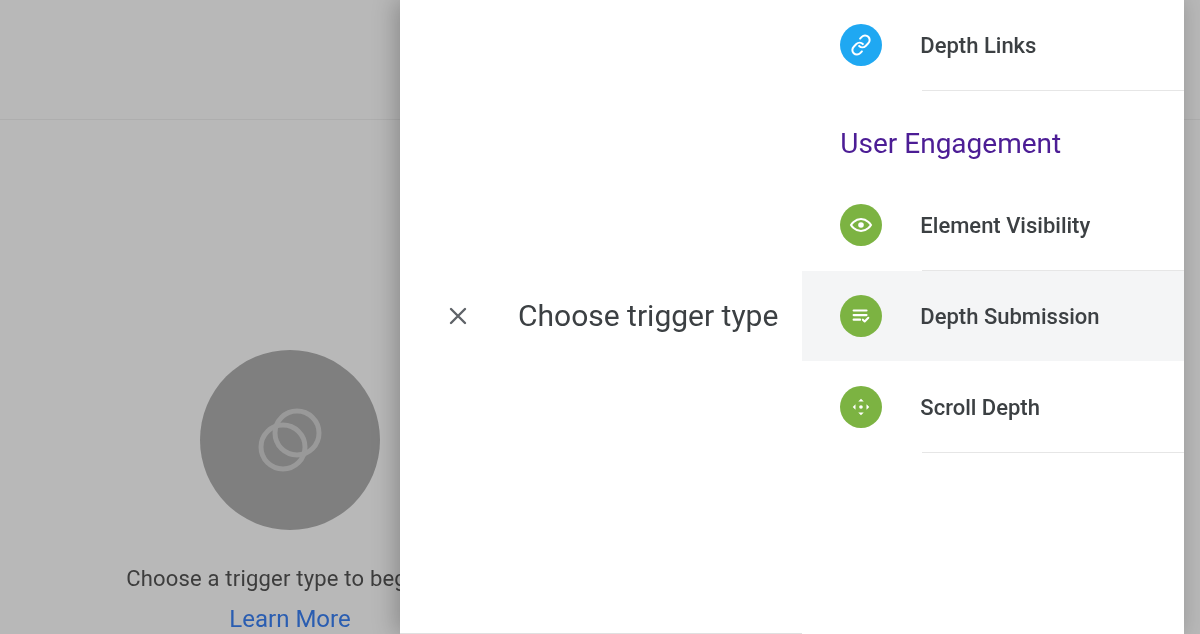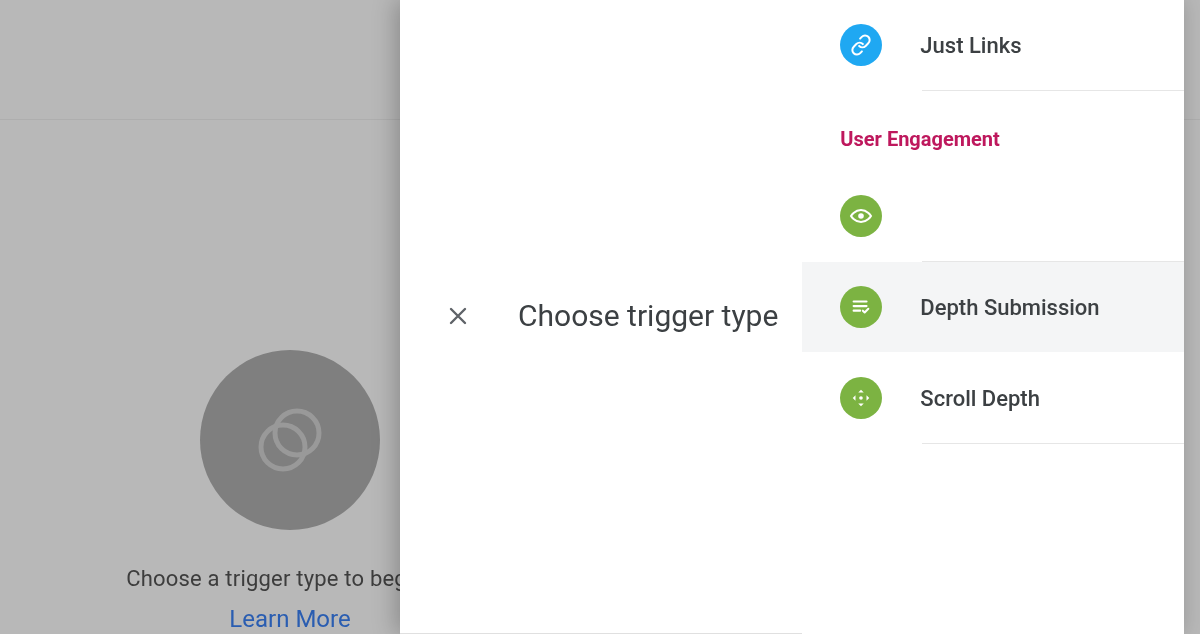--- a/index.html
+++ b/index.html
@@ -89,21 +89,21 @@
     width: 42px; height: 42px; border-radius: 50%;
     display: flex; align-items: center; justify-content: center;
     flex: 0 0 42px; margin-right: 38px;
   }
   .trig-icon.blue  { background: #1fa8f2; }
   .trig-icon.green { background: #7cb342; }
   .trig-label {
     font-size: 22px; color: #3c4043; font-weight: 500;
   }
   .section-title {
-    font-size: 20px; color: #be185d; font-weight: 700;
+    font-size: 28px; color: #4c1d95; font-weight: 400;
     padding: 36px 0 20px 38px;
   }
 </style>
 </head>
 <body>
 
 <div class="bg-overlay">
   <div class="bg-band-top"></div>
   <div class="bg-band-mid"></div>
   <div class="bg-content">
@@ -134,35 +134,36 @@
   <div class="panel-body">
 
     <div class="row-wrap">
       <div class="trigger-row">
         <div class="trig-icon blue">
           <svg width="22" height="22" viewBox="0 0 24 24">
               <path d="M10 13a5 5 0 0 0 7.07 0l2.83-2.83a5 5 0 1 0-7.07-7.07L11 5" fill="none" stroke="#fff" stroke-width="2.2" stroke-linecap="round"></path>
               <path d="M14 11a5 5 0 0 0-7.07 0L4.1 13.83a5 5 0 1 0 7.07 7.07L13 19" fill="none" stroke="#fff" stroke-width="2.2" stroke-linecap="round"></path>
             </svg>
         </div>
-        <div class="trig-label">Just Links</div>
+        <div class="trig-label">Depth Links</div>
       </div>
     </div>
     <div class="row-border"></div>
 
     <div class="section-title">User Engagement</div>
 
     <div class="row-wrap">
       <div class="trigger-row">
         <div class="trig-icon green">
           <svg width="24" height="24" viewBox="0 0 24 24">
               <path d="M2 12s3.5-6 10-6 10 6 10 6-3.5 6-10 6S2 12 2 12z" fill="none" stroke="#fff" stroke-width="2"></path>
               <circle cx="12" cy="12" r="2.8" fill="#fff"></circle>
             </svg>
         </div>
+        <div class="trig-label">Element Visibility</div>
       </div>
     </div>
     <div class="row-border"></div>
 
     <div class="trigger-row hovered" style="padding-left:38px">
       <div class="trig-icon green">
         <svg width="22" height="22" viewBox="0 0 24 24">
           <path d="M4 6h14M4 11h14M4 16h7" stroke="#fff" stroke-width="2.4" stroke-linecap="round"></path>
           <path d="M14 16l2 2 4-4" stroke="#fff" stroke-width="2.2" fill="none" stroke-linecap="round" stroke-linejoin="round"></path>
         </svg>

